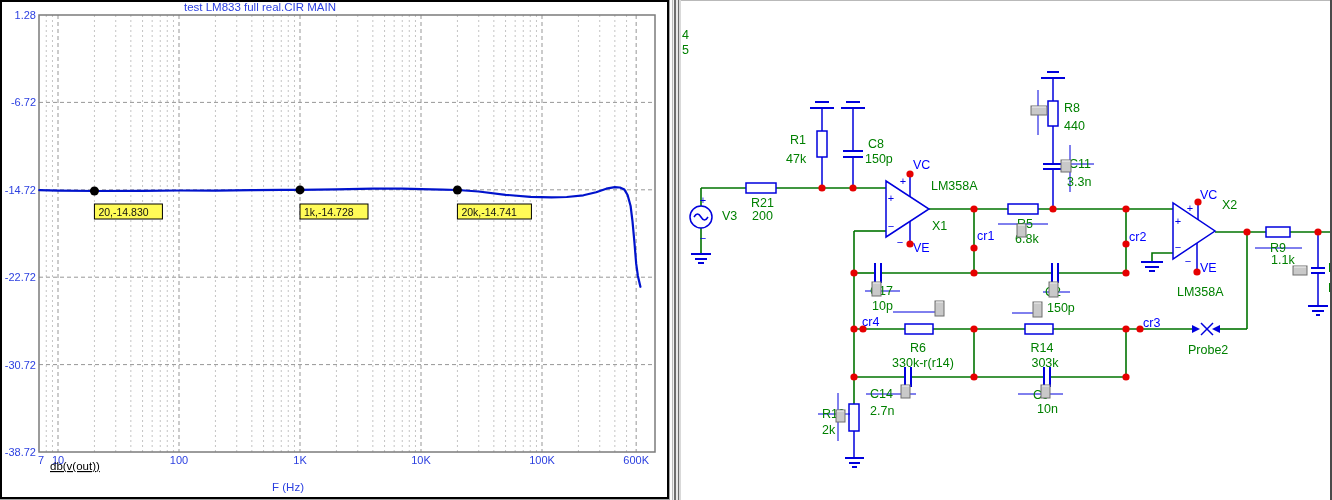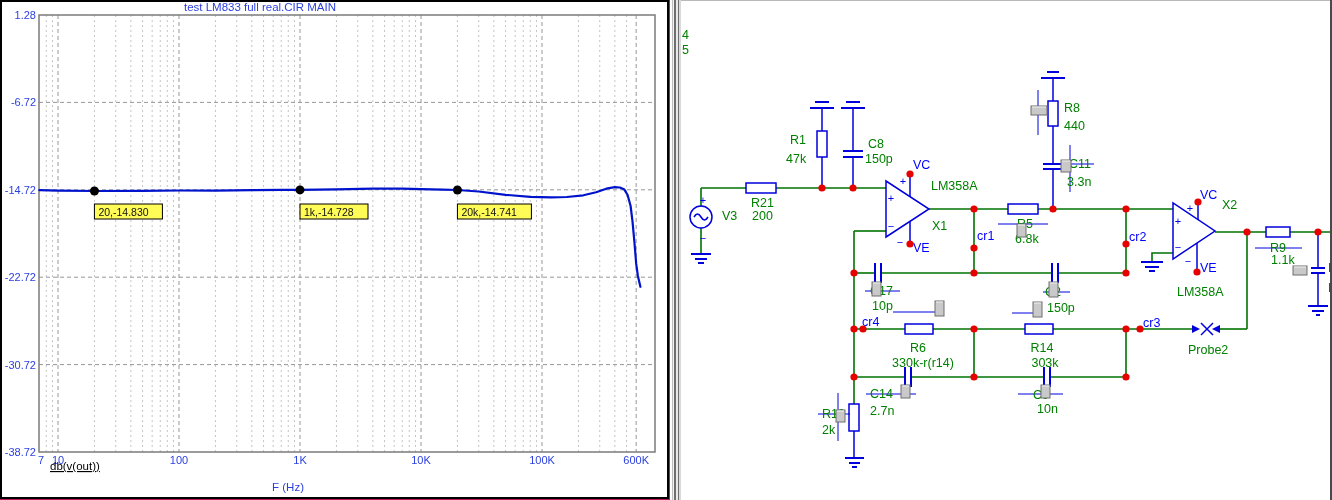--- a/index.html
+++ b/index.html
@@ -1,16 +1,16 @@
 <!DOCTYPE html>
 <html><head>
 <meta charset="utf-8">
 <style>
   html,body{margin:0;padding:0;background:#fff;}
-  .stage{position:relative;width:1332px;height:500px;background:#be185d;overflow:hidden;
+  .stage{position:relative;width:1332px;height:500px;background:#a3a3a3;overflow:hidden;
          font-family:"Liberation Sans",sans-serif;}
   .plot-panel{position:absolute;left:0;top:0;width:670px;height:500px;}
   .splitter{position:absolute;left:670px;top:0;width:11px;height:500px;
     background:linear-gradient(90deg,#fdfdfd 0 2px,#bdbdbd 2px 3px,#f2f2f2 3px 4px,
       #6f6f6f 4px 6px,#e9e9e9 6px 8px,#6f6f6f 8px 9px,#d9d9d9 9px 11px);}
   .schematic-panel{position:absolute;left:681px;top:0;width:651px;height:500px;background:#fff;
     border-top:1px solid #b9b9b9;box-sizing:border-box;}
   .stage{border-right:2px solid #4a4a4a;box-sizing:border-box;}
   svg text{font-family:"Liberation Sans",sans-serif;}
   .gtx{fill:#008000;font-size:12.5px;}

